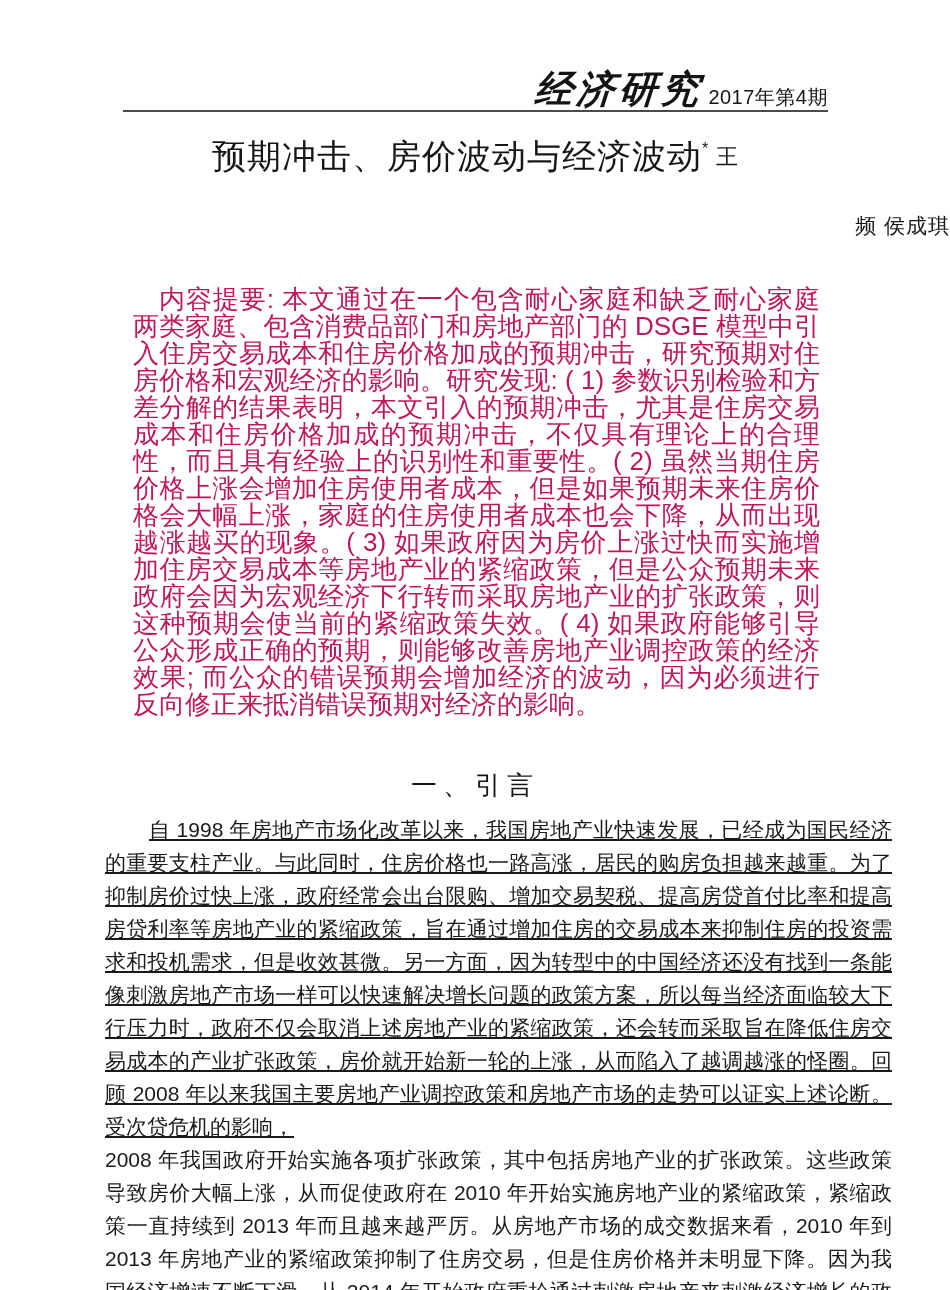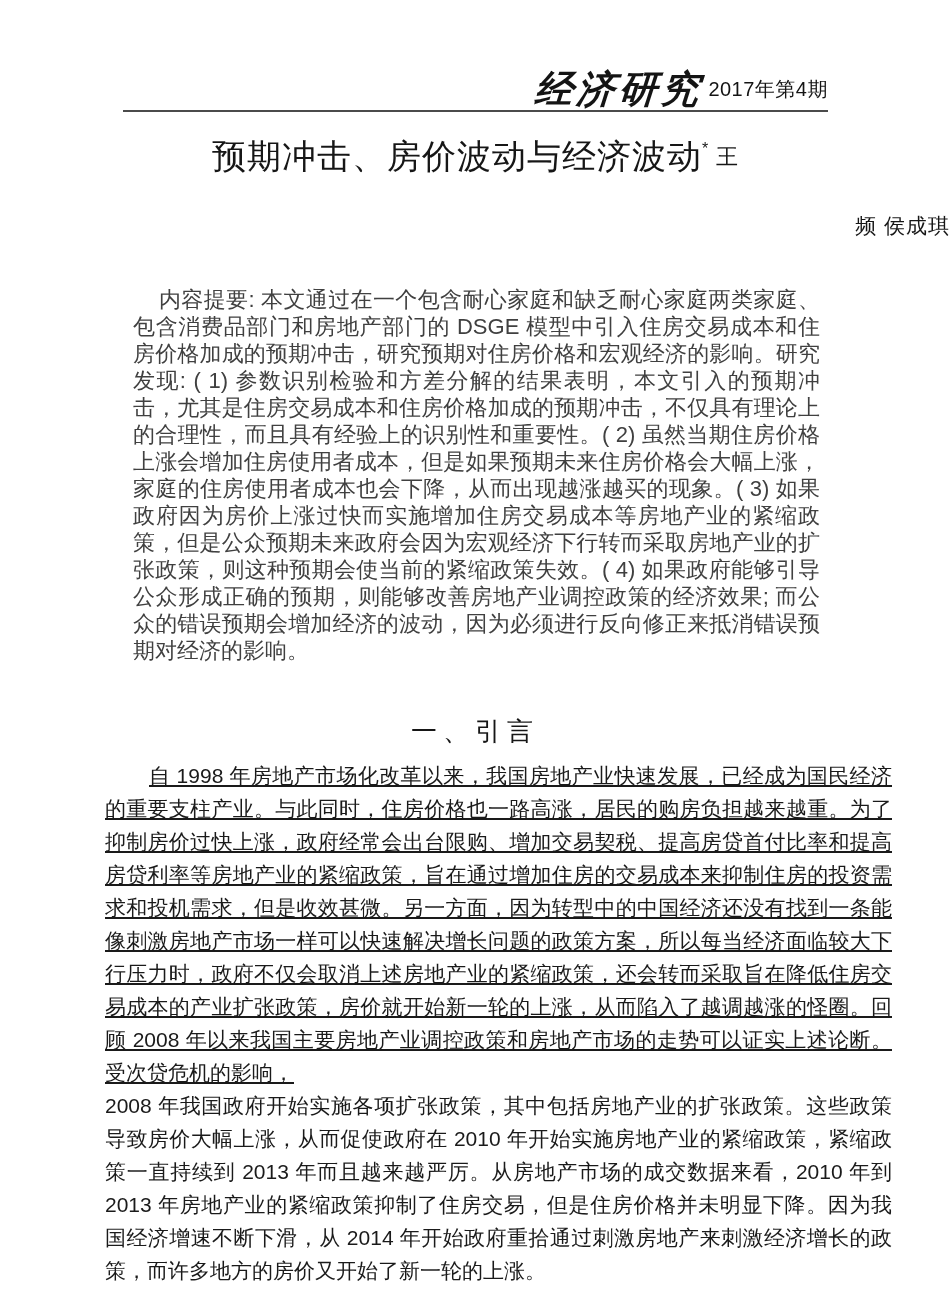--- a/index.html
+++ b/index.html
@@ -30,21 +30,21 @@
     font-weight: 700;
     font-style: italic;
     letter-spacing: 4px;
     color: #141414;
     transform: skewX(-4deg);
     display: inline-block;
   }
   .issue-label {
     font-size: 20px;
     line-height: 24px;
-    padding-bottom: 9px;
+    padding-bottom: 1px;
     letter-spacing: 0.5px;
     color: #141414;
     white-space: nowrap;
   }
   .header-rule { border-bottom: 2px solid #4b4b4b; }
 
   
   .paper-title {
     margin: 18px 0 0;
     text-align: center;
@@ -61,24 +61,24 @@
     margin-top: 36px;
     text-align: right;
     font-size: 21px;
     letter-spacing: 1px;
     color: #161616;
   }
 
   
   .abstract-block {
     margin: 46px 130px 0 133px;
-    font-size: 22px;
+    font-size: 26px;
     line-height: 27px;
     text-align: justify;
-    color: #404040;
+    color: #be185d;
   }
   .abstract-paragraph { margin: 0; text-indent: 26px; }
   .keywords-line { margin: 2px 0 0; text-indent: 44px; }
 
   
   .section-heading {
     margin: 50px 0 8px;
     text-align: center;
     font-size: 26px;
     font-weight: 400;

